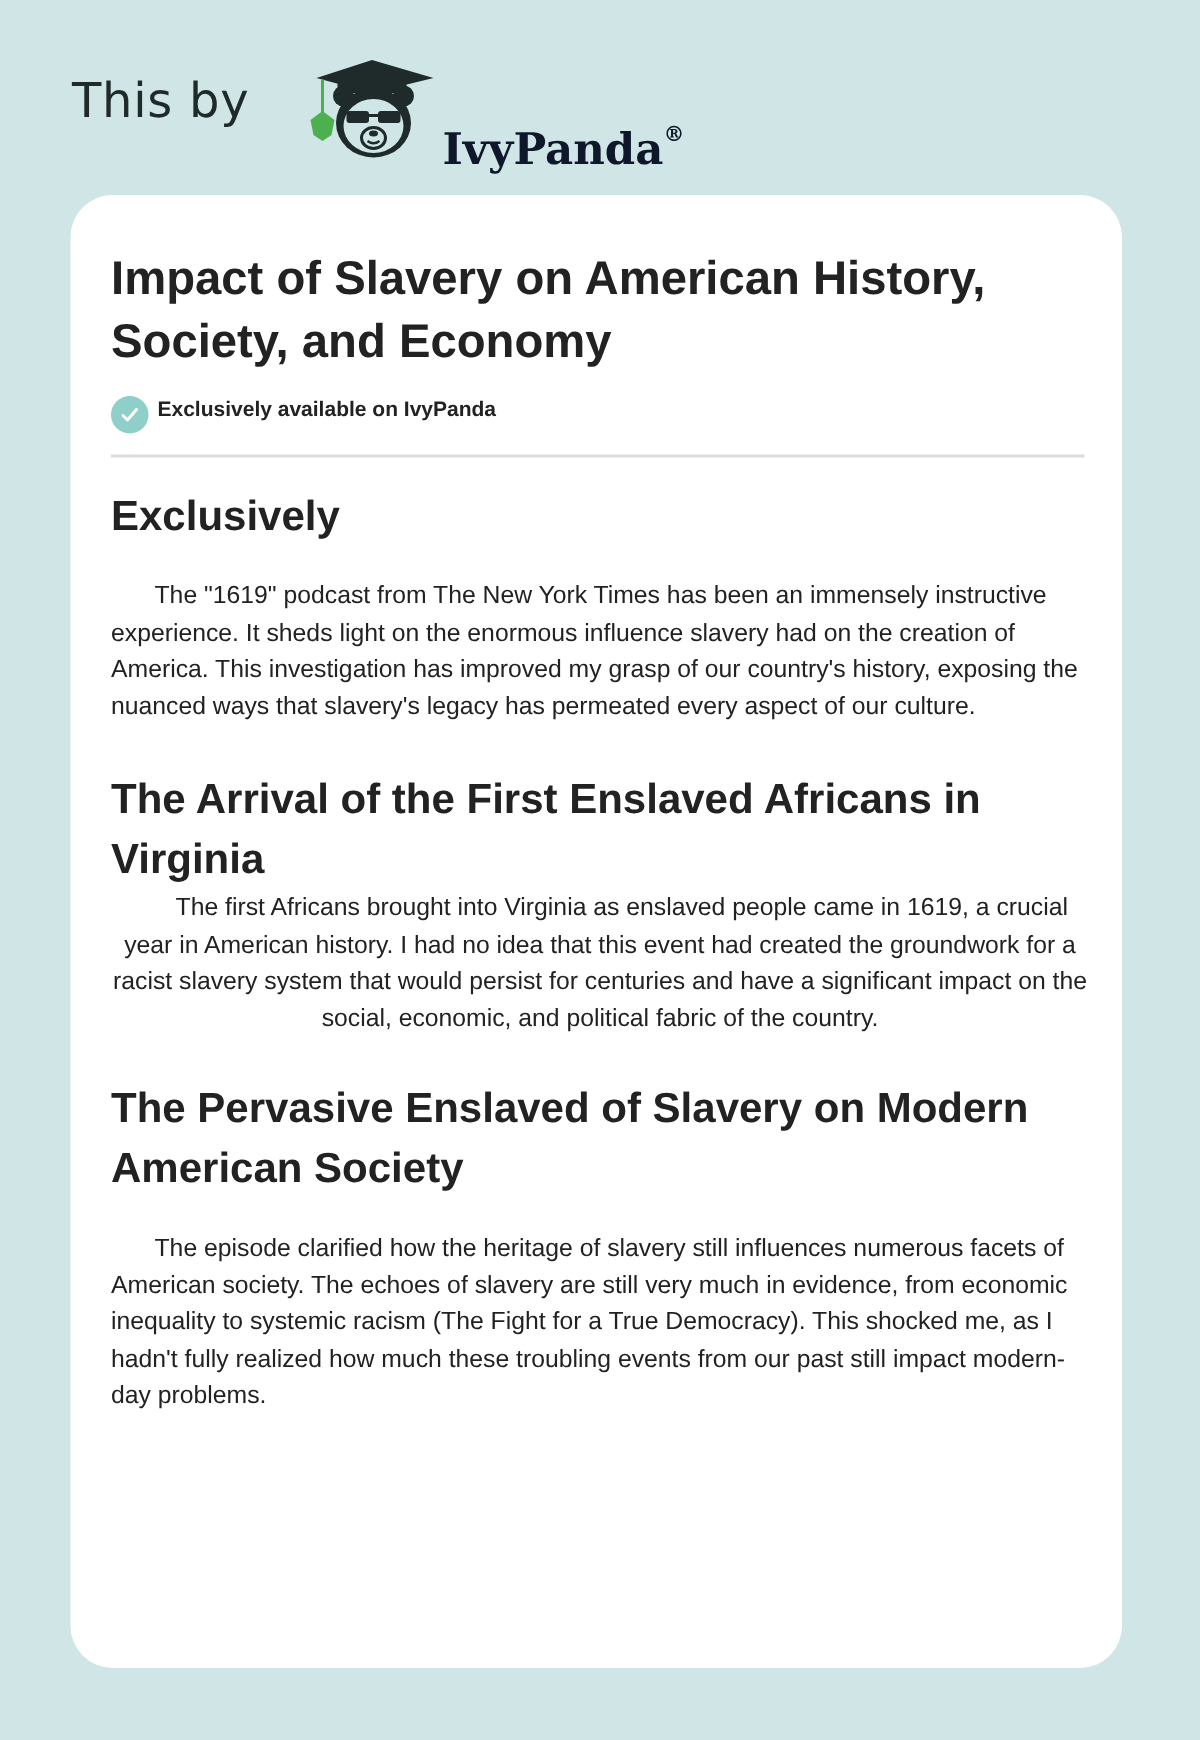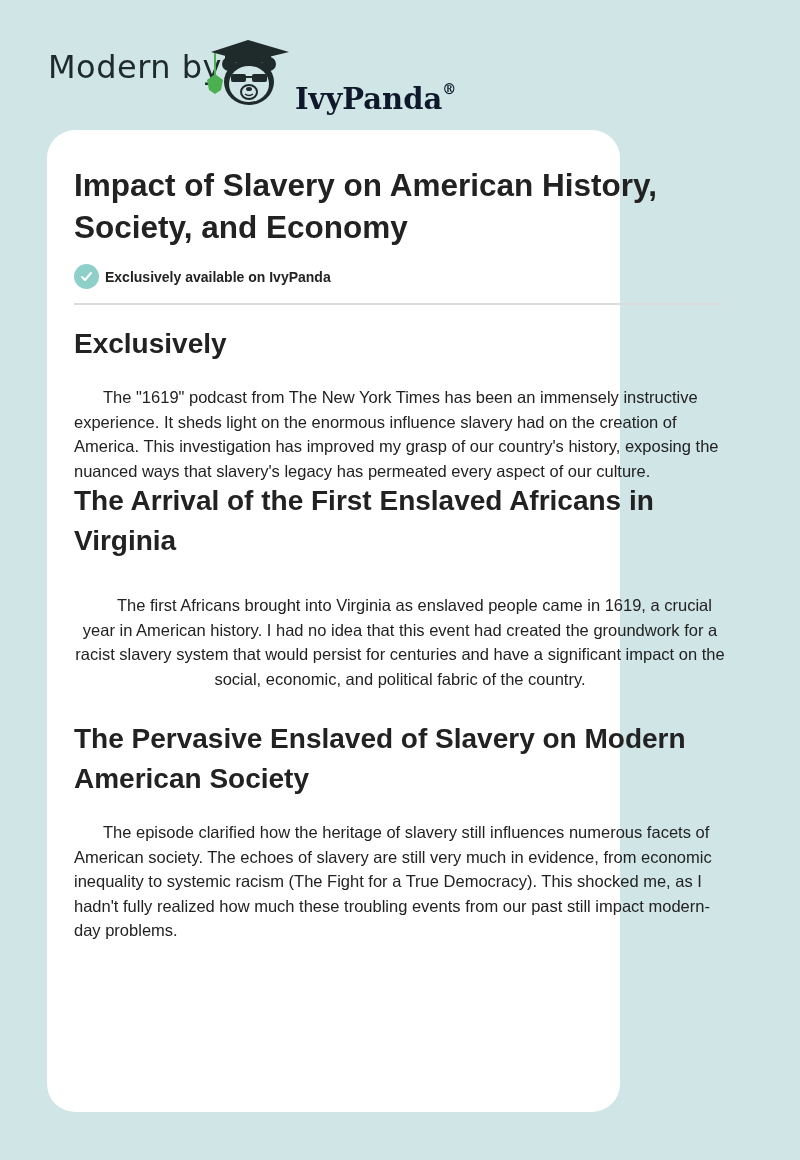--- a/index.html
+++ b/index.html
@@ -23,31 +23,31 @@
       position: absolute; left: 203px; top: 36px; width: 90px; height: 72px;
     }
     .brand {
       position: absolute; left: 295px; top: 54px;
       font-family: "DejaVu Serif", serif; font-weight: bold;
       font-size: 29px; color: #0f172a; margin-top: 28px;
     }
     .brand sup { font-size: 14px; position: relative; top: -4px; }
     .card {
       position: absolute; left: 47px; top: 130px;
-      width: 573px; height: 982px;
+      width: 701px; height: 982px;
       background: #ffffff; border-radius: 28px;
     }
     .title {
       position: absolute; left: 27px; top: 34px; width: 660px;
       font-size: 31.5px; font-weight: bold; line-height: 42px; color: #222;
       margin: 0;
     }
     .exclusive {
       position: absolute; left: 27px; top: 134px;
-      display: flex; align-items: center;
+      display: flex; align-items: flex-start;
     }
     .check-icon {
       width: 25px; height: 25px; border-radius: 50%;
       background: #8ecfc9; display: flex; align-items: center; justify-content: center;
     }
     .exclusive-label {
       margin-left: 6px; font-size: 14px; font-weight: bold; color: #222;
     }
     .divider {
       position: absolute; left: 27px; top: 173px; width: 649px; height: 2px;
@@ -60,21 +60,21 @@
     .para {
       position: absolute; left: 27px; width: 652px;
       font-size: 16.5px; line-height: 24.5px; color: #222; margin: 0;
       text-indent: 29px;
     }
   </style>
 </head>
 <body>
 
 <div class="header">
-  <span class="essay-by">Modern by</span>
+  <span class="essay-by">This by</span>
   <svg class="panda-logo" viewBox="0 0 90 72">
 
     <polygon points="8,16 45,4 86,16 45,26" fill="#1f2a2a"></polygon>
     <rect x="22" y="18" width="46" height="8" fill="#1f2a2a"></rect>
 
     <line x1="12" y1="17" x2="12" y2="42" stroke="#4caf50" stroke-width="2"></line>
     <path d="M4,44 L12,38 L20,44 L18,54 L12,58 L6,54 Z" fill="#4caf50"></path>
 
     <circle cx="26" cy="28" r="7" fill="#1f2a2a"></circle>
     <circle cx="66" cy="28" r="7" fill="#1f2a2a"></circle>
@@ -102,18 +102,18 @@
         </svg>
     </span>
     <span class="exclusive-label">Exclusively available on IvyPanda</span>
   </div>
 
   <div class="divider"></div>
 
   <h2 class="section-title" style="top:194px;">Exclusively</h2>
   <p class="para" style="top:255px;">The "1619" podcast from The New York Times has been an immensely instructive experience. It sheds light on the enormous influence slavery had on the creation of America. This investigation has improved my grasp of our country's history, exposing the nuanced ways that slavery's legacy has permeated every aspect of our culture.</p>
 
-  <h2 class="section-title" style="top:351px;">The Arrival of the First Enslaved Africans in Virginia</h2>
+  <h2 class="section-title" style="top:383px;">The Arrival of the First Enslaved Africans in Virginia</h2>
   <p class="para" style="top:463px;text-align:center;">The first Africans brought into Virginia as enslaved people came in 1619, a crucial year in American history. I had no idea that this event had created the groundwork for a racist slavery system that would persist for centuries and have a significant impact on the social, economic, and political fabric of the country.</p>
 
   <h2 class="section-title" style="top:589px;">The Pervasive Enslaved of Slavery on Modern American Society</h2>
   <p class="para" style="top:690px;">The episode clarified how the heritage of slavery still influences numerous facets of American society. The echoes of slavery are still very much in evidence, from economic inequality to systemic racism (The Fight for a True Democracy). This shocked me, as I hadn't fully realized how much these troubling events from our past still impact modern-day problems.</p>
 </div>
 
 </body></html>

